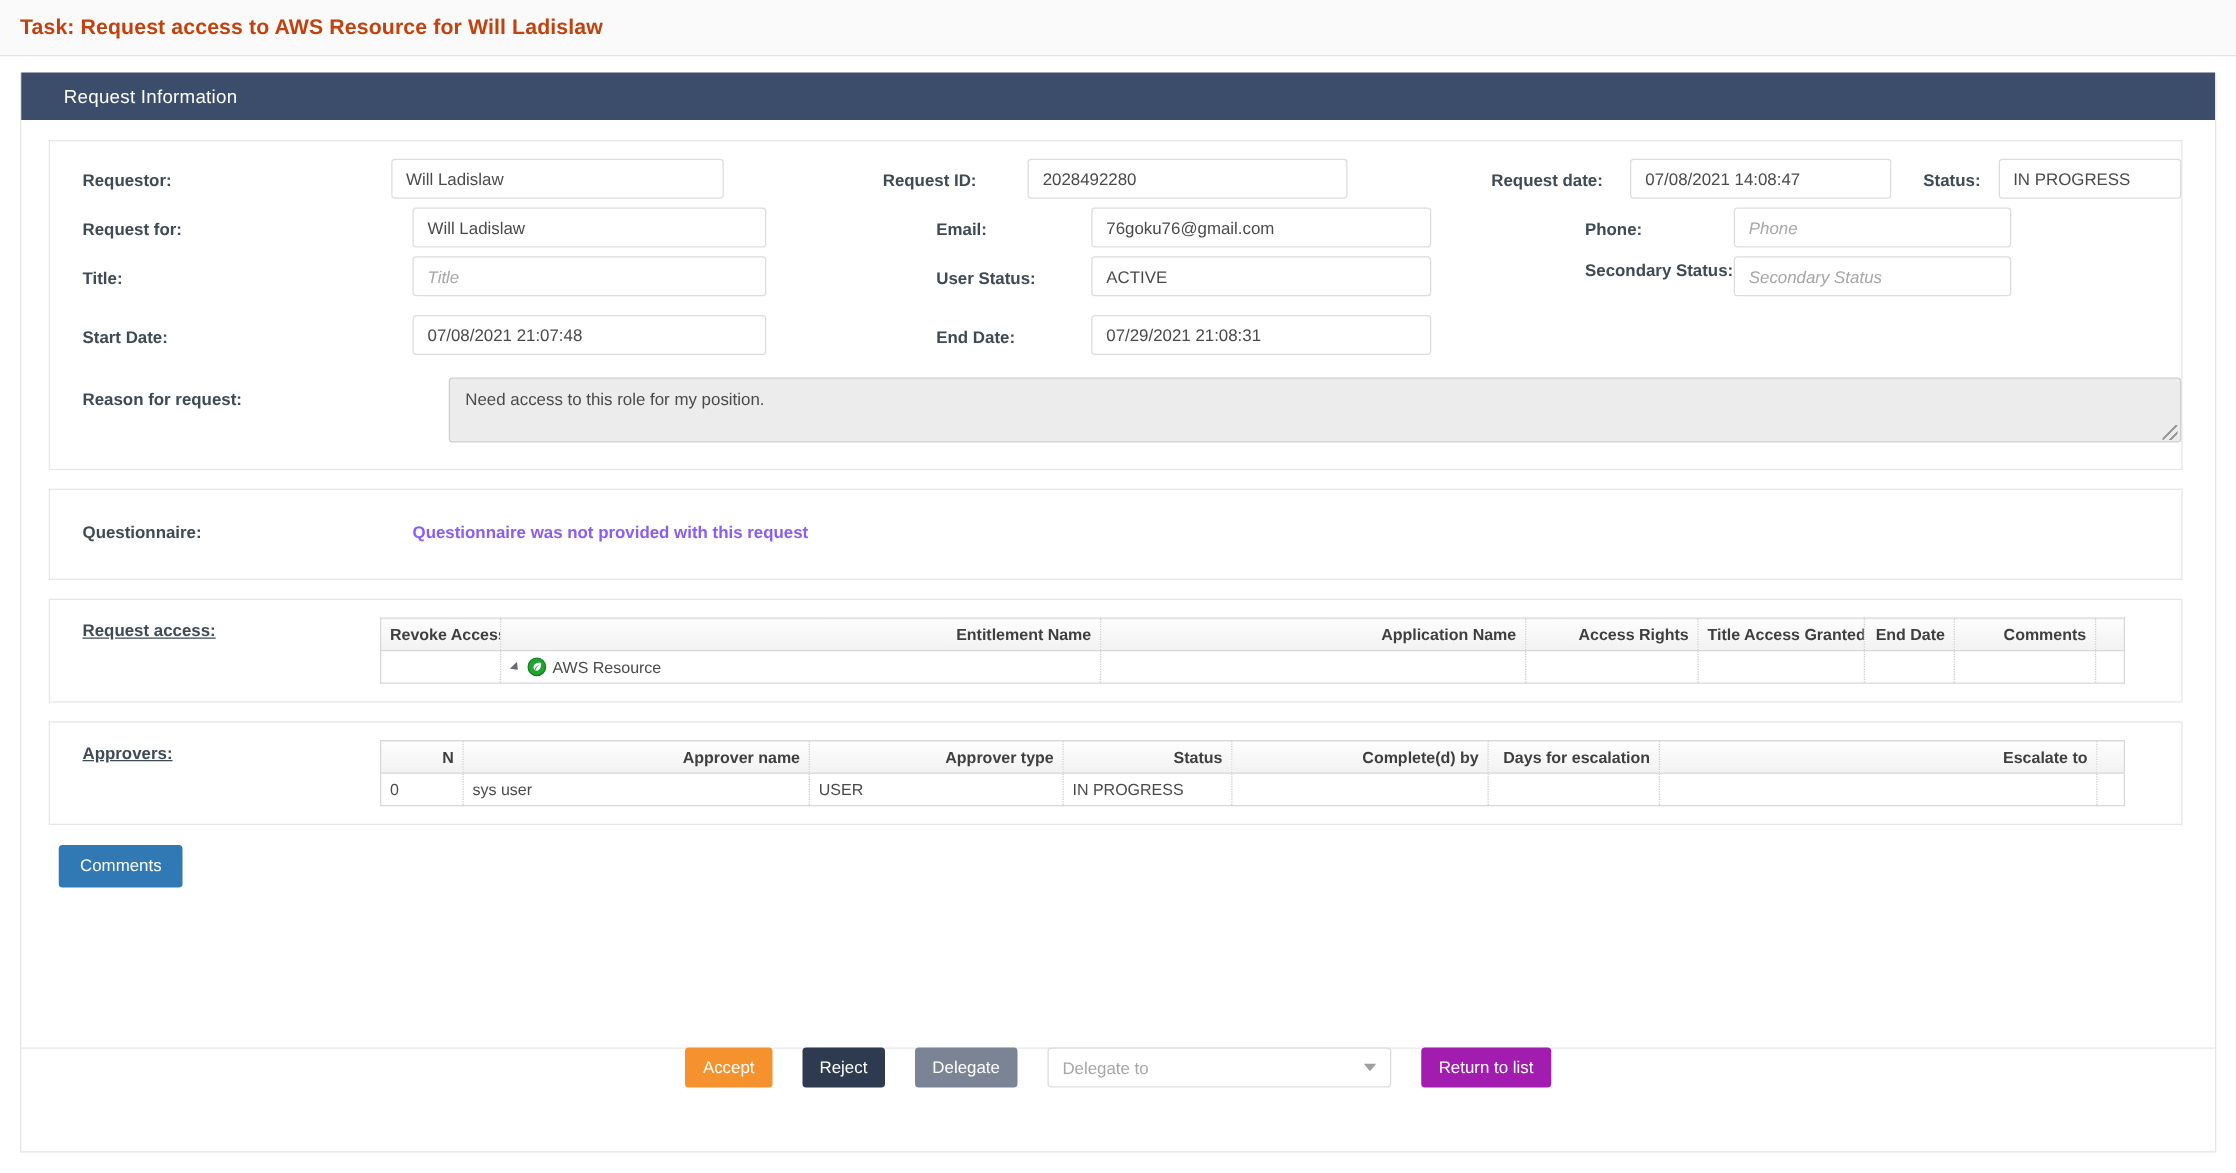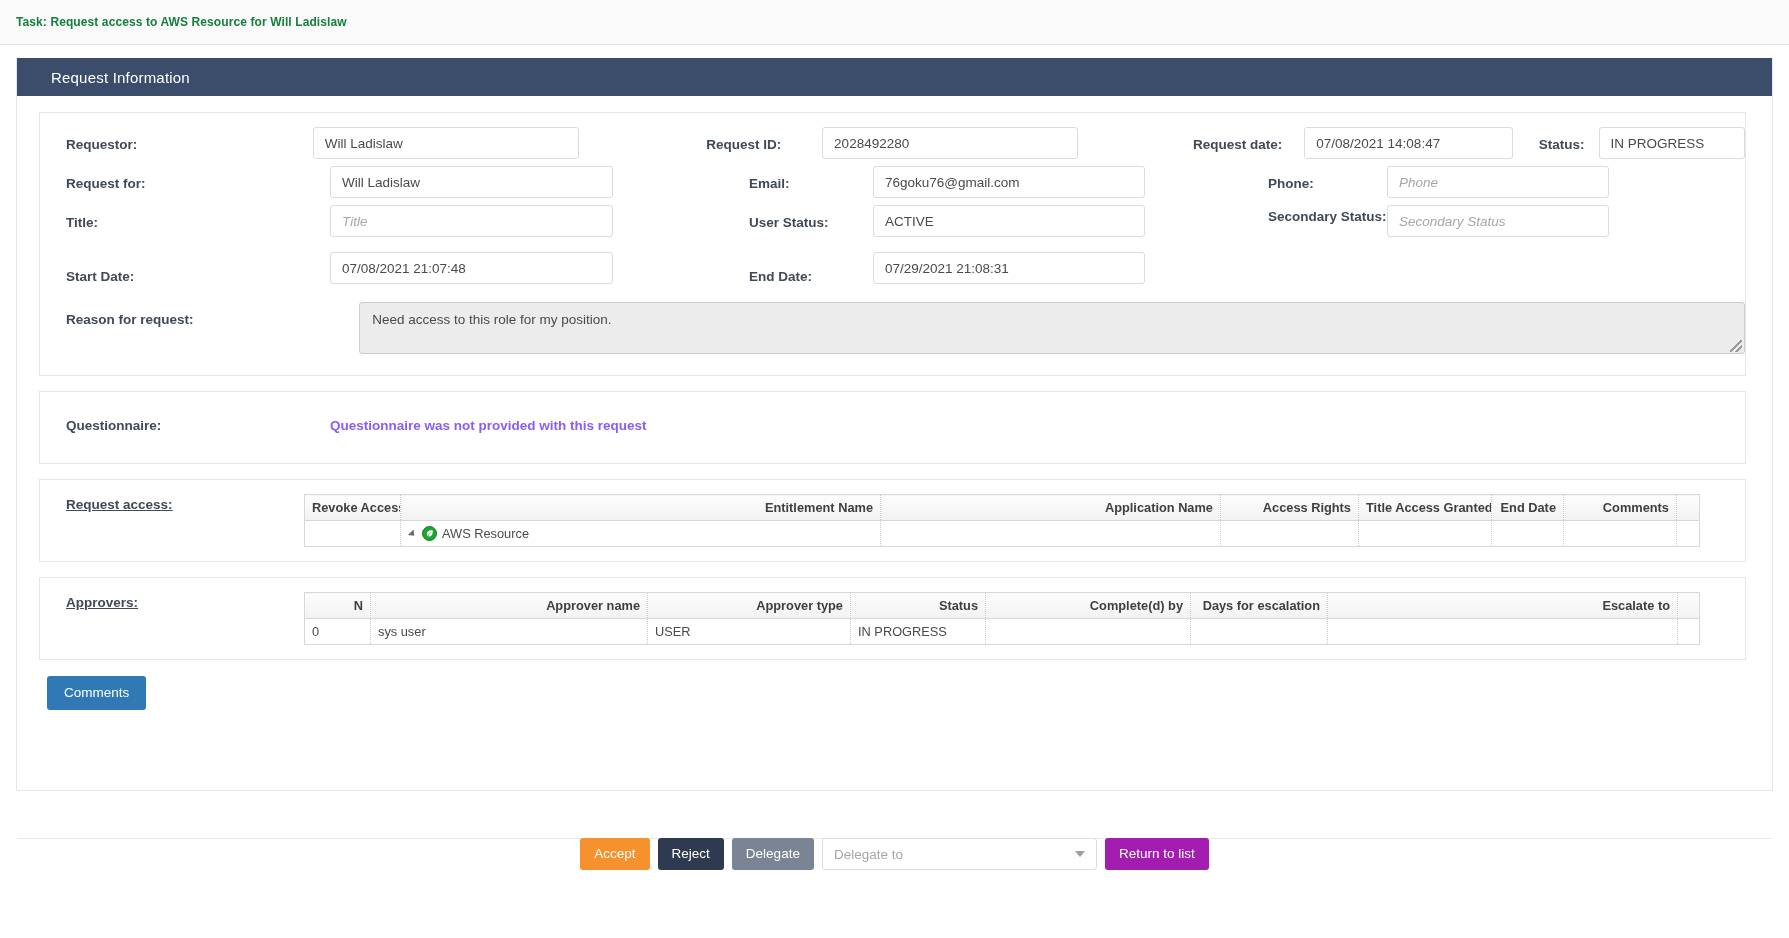--- a/index.html
+++ b/index.html
@@ -17,34 +17,34 @@
   .task-bar {
     height: 45px;
     background: #fafafa;
     border-bottom: 1px solid #e3e3e3;
     display: flex;
     align-items: center;
     padding-left: 16px;
   }
   .task-bar .title {
     font-weight: bold;
-    font-size: 12px;
-    color: #15803d;
+    font-size: 17px;
+    color: #c2410c;
     letter-spacing: .1px;
   }
 
   
   .page-frame {
     position: relative;
     margin: 13px 16px 0 16px;
     width: 1757px;
     border: 1px solid #e5e5e5;
     border-top: none;
     background: #fff;
-    height: 733px;
+    height: 864px;
   }
 
   .panel-header {
     background: #3c4d6b;
     color: #ffffff;
     height: 38px;
     display: flex;
     align-items: center;
     padding-left: 34px;
     font-size: 15px;
@@ -229,21 +229,21 @@
     border-top: 1px solid #e8e8e8;
     height: 45px;
   }
   .footer-actions {
     position: absolute;
     left: 0; right: 0;
     top: 838px;
     display: flex;
     justify-content: center;
     align-items: center;
-    gap: 8px;
+    gap: 24px;
   }
   .select-box {
     width: 275px;
     height: 32px;
     border: 1px solid #dcdcdc;
     border-radius: 3px;
     background: #fff;
     display: flex;
     align-items: center;
     padding: 0 11px;
@@ -303,21 +303,21 @@
       <div class="lbl w1">Title:</div>
       <div class="fld w-main ph">Title</div>
       <div class="gap-a"></div>
       <div class="lbl w2">User Status:</div>
       <div class="fld w-mid">ACTIVE</div>
       <div class="gap-b"></div>
       <div class="lbl w3" style="padding-top:4px; line-height:1.25;">Secondary Status:</div>
       <div class="fld w-date ph">Secondary Status</div>
     </div>
 
-    <div class="form-row" style="margin-top:15px;align-items:flex-end;">
+    <div class="form-row" style="margin-top:15px;">
       <div class="lbl w1">Start Date:</div>
       <div class="fld w-main">07/08/2021 21:07:48</div>
       <div class="gap-a"></div>
       <div class="lbl w2">End Date:</div>
       <div class="fld w-mid">07/29/2021 21:08:31</div>
     </div>
 
     <div class="form-row" style="margin-top:18px;gap:31px;">
       <div class="lbl w1">Reason for request:</div>
       <div class="textarea-box">

